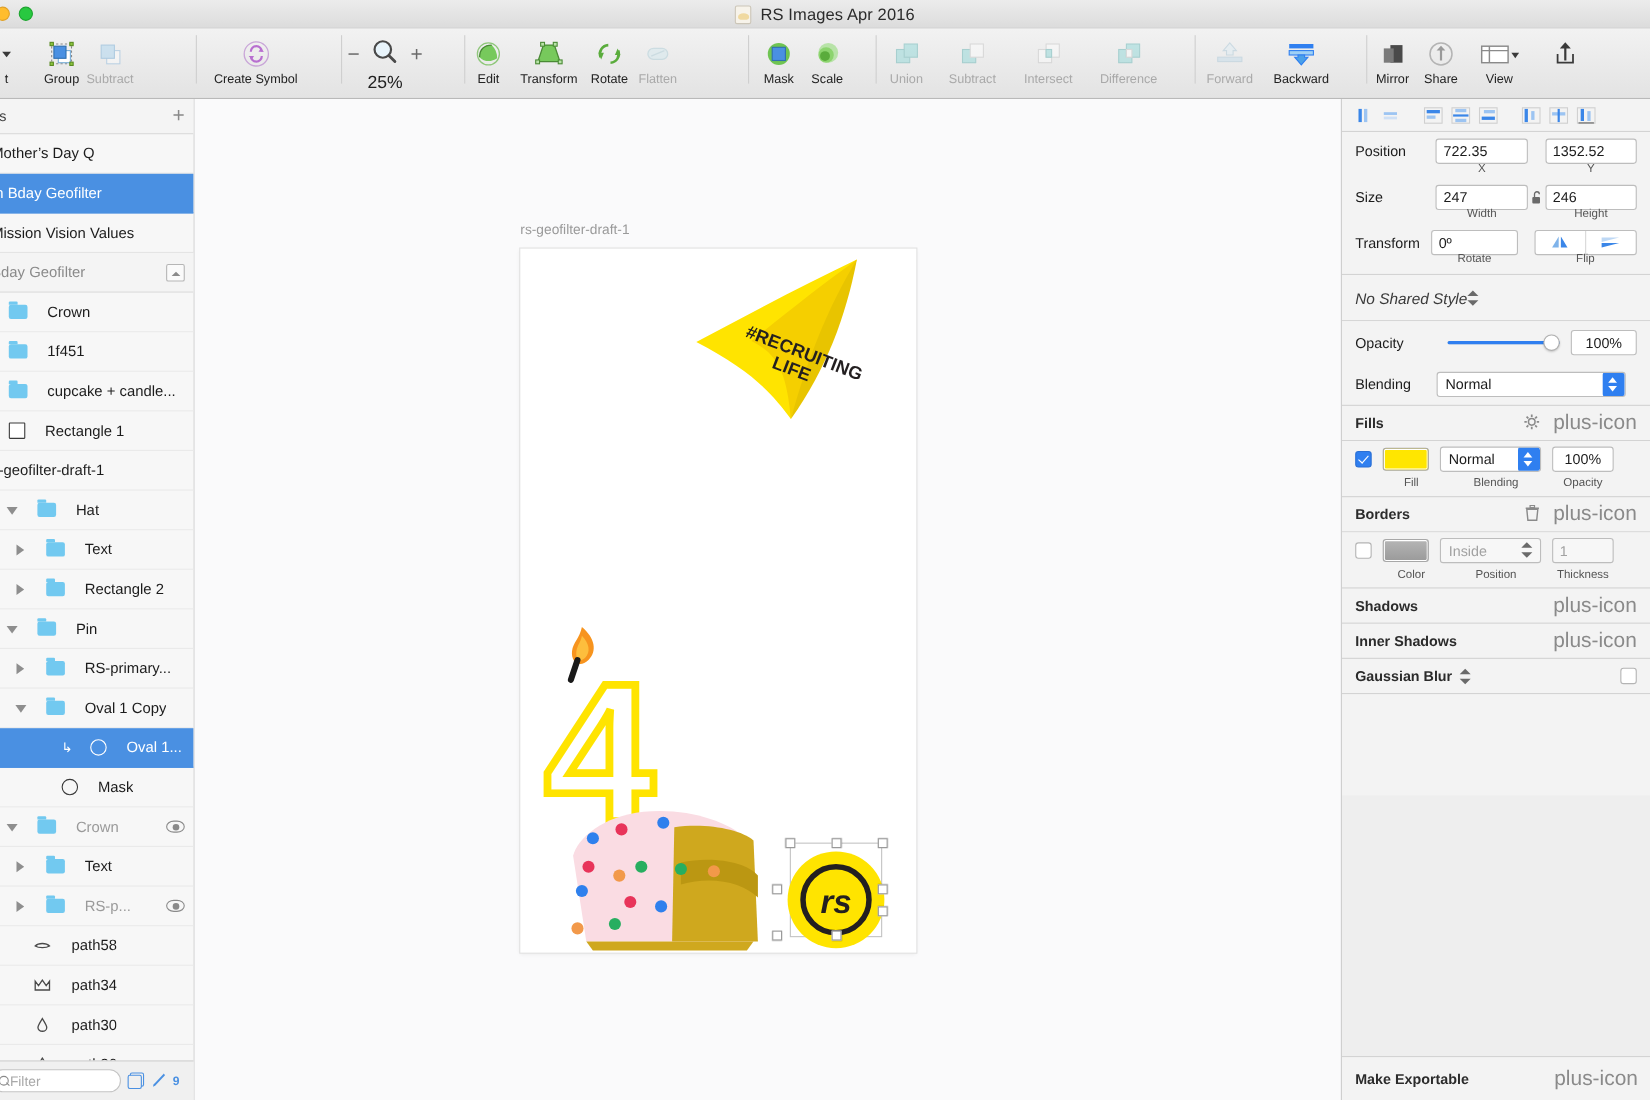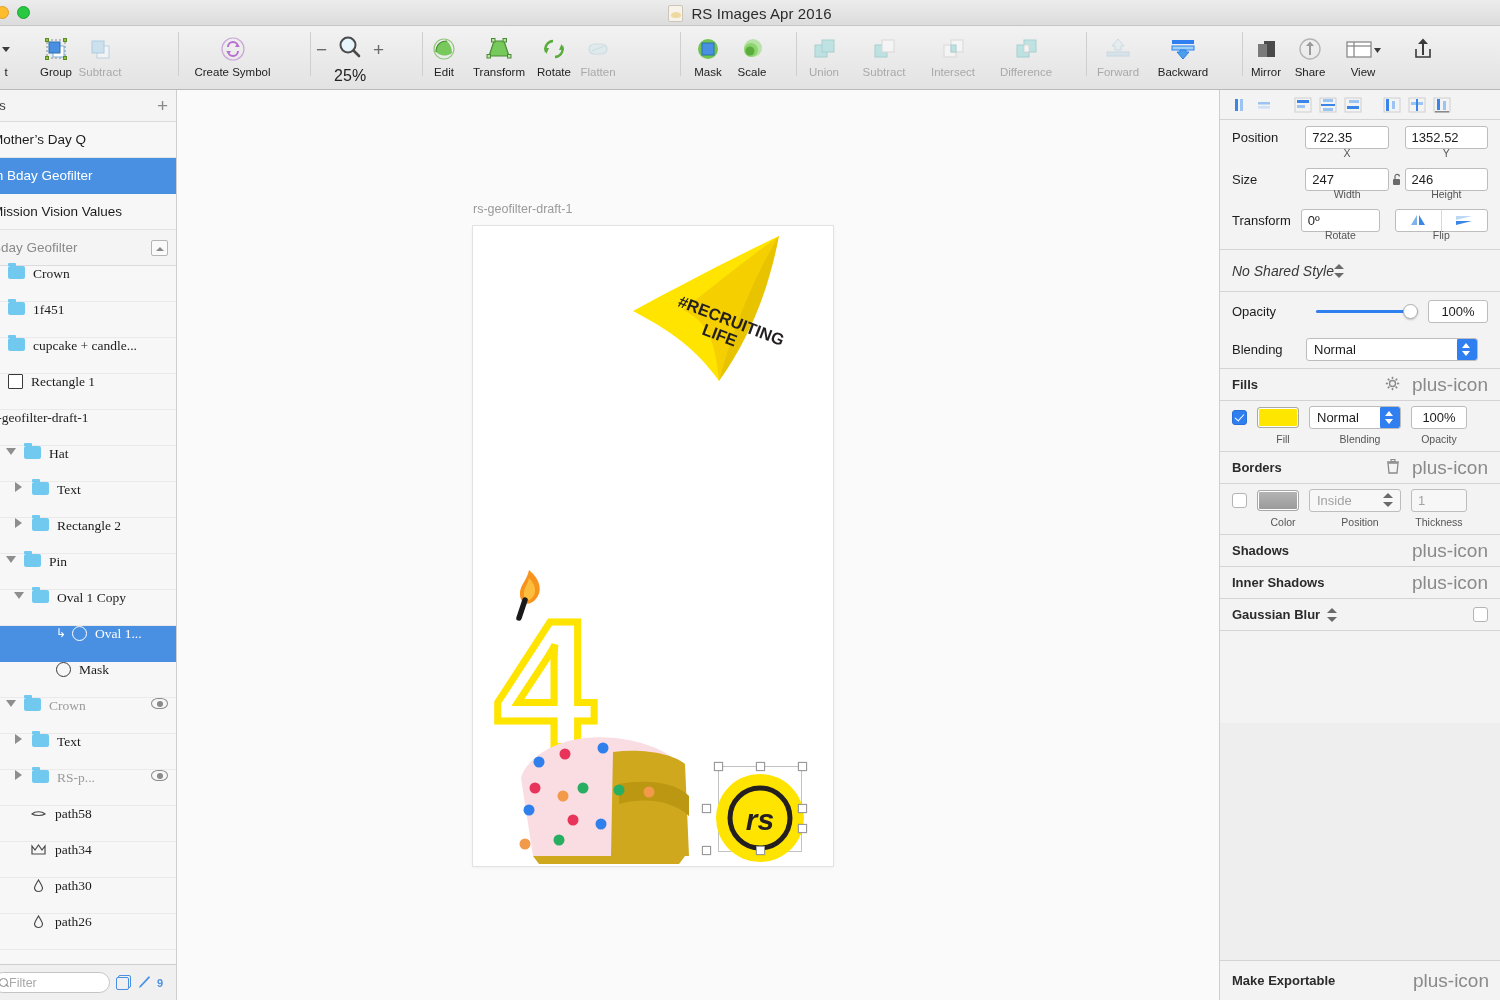--- a/index.html
+++ b/index.html
@@ -89,23 +89,23 @@
     width:17px; height:16px; border:1px solid #b5b5b5; border-radius:2px;
     background:#fafafa; position:relative;
   }
   .collapse-btn:after {
     content:""; position:absolute; left:4px; top:6px;
     border-left:4px solid transparent; border-right:4px solid transparent;
     border-bottom:4px solid #8a8a8a;
   }
 
   .layer {
-    height:36px; display:flex; gap:8px;
+    height:36px; display:flex; align-items:center; gap:18px;
     border-bottom:1px solid #eaeaea; font-size:13.5px; color:#1c1c1c;
-    padding-right:8px; position:relative;font-family:Liberation Serif, serif;
+    padding-right:8px; position:relative;
   }
   .layer.sel { background:#4a90e2; color:#fff; border-bottom-color:#4a90e2; }
   .layer.dim { color:#9a9a9a; }
   .ltxt { white-space:nowrap; overflow:hidden; text-overflow:ellipsis; }
   .tri {
     width:10px; flex:0 0 10px; height:10px; position:relative;
   }
   .tri.r:after {
     content:""; position:absolute; left:1px; top:0;
     border-top:5px solid transparent; border-bottom:5px solid transparent;
@@ -640,20 +640,25 @@
   </div>
   <div class="layer" style="padding-left:14px;">
     <span class="tri r"></span>
     <span class="folder"></span>
     <span class="ltxt">Rectangle 2</span>
   </div>
   <div class="layer" style="padding-left:6px;">
     <span class="tri d"></span>
     <span class="folder"></span>
     <span class="ltxt">Pin</span>
+  </div>
+  <div class="layer" style="padding-left:14px;">
+    <span class="tri r"></span>
+    <span class="folder"></span>
+    <span class="ltxt">RS-primary...</span>
   </div>
   <div class="layer" style="padding-left:14px;">
     <span class="tri d"></span>
     <span class="folder"></span>
     <span class="ltxt">Oval 1 Copy</span>
   </div>
   <div class="layer sel" style="padding-left:56px;">
     <span class="maskarrow">↳</span>
     <span class="circ"></span>
     <span class="ltxt">Oval 1...</span>

